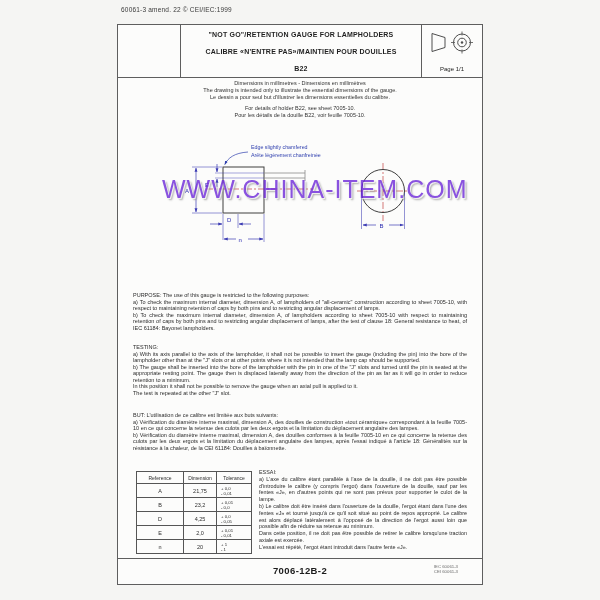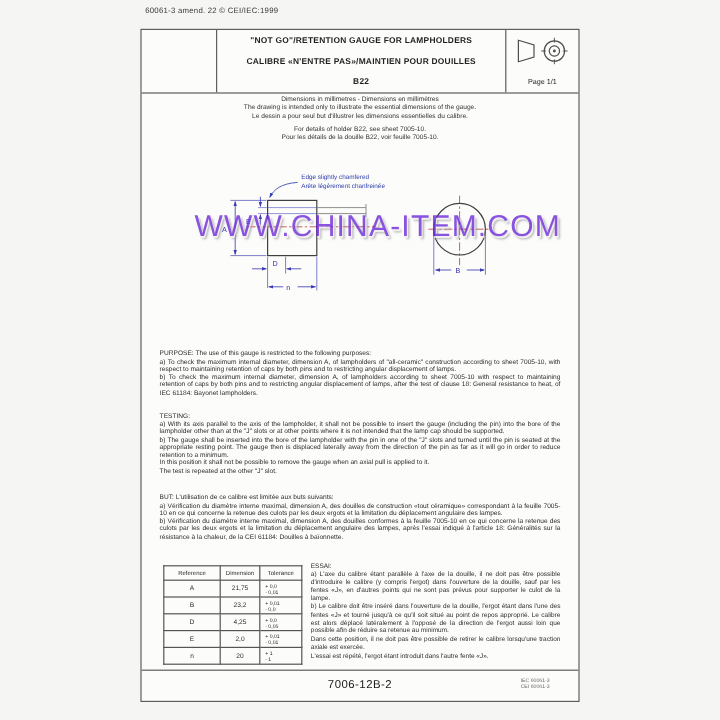--- a/index.html
+++ b/index.html
@@ -51,21 +51,21 @@
   }
   .dim-table th{height:9px;}
   .dim-table td{height:11px;font-size:5.5px;}
   .col-ref{width:42px;} .col-dim{width:28px;} .col-tol{width:30px;}
   .tol{font-size:4.3px !important;line-height:5px;text-align:left !important;padding-left:4px !important;}
   .essai{position:absolute;left:141px;top:1px;width:208px;font-size:5.4px;line-height:6.8px;color:#2c2c2c;}
   .essai p{margin:0;text-align:justify;}
   .essai .hd{text-align:left;}
   
   .footer{position:absolute;left:0;right:0;bottom:0;height:25px;border-top:1px solid #5e5e5e;}
-  .sheet-number{text-align:center;font-size:9.5px;font-weight:normal;letter-spacing:.4px;line-height:24px;color:#1b1b1b;}
+  .sheet-number{text-align:center;font-size:9.5px;font-weight:bold;letter-spacing:.4px;line-height:24px;color:#1b1b1b;}
   .std-refs{position:absolute;right:24px;top:5px;font-size:4.3px;line-height:5.4px;color:#6b6b6b;text-align:left;}
 </style>
 </head>
 <body>
 
 <div class="page-note">60061-3 amend. 22 © CEI/IEC:1999</div>
 
 <div class="page">
 
   <div class="title-block">

